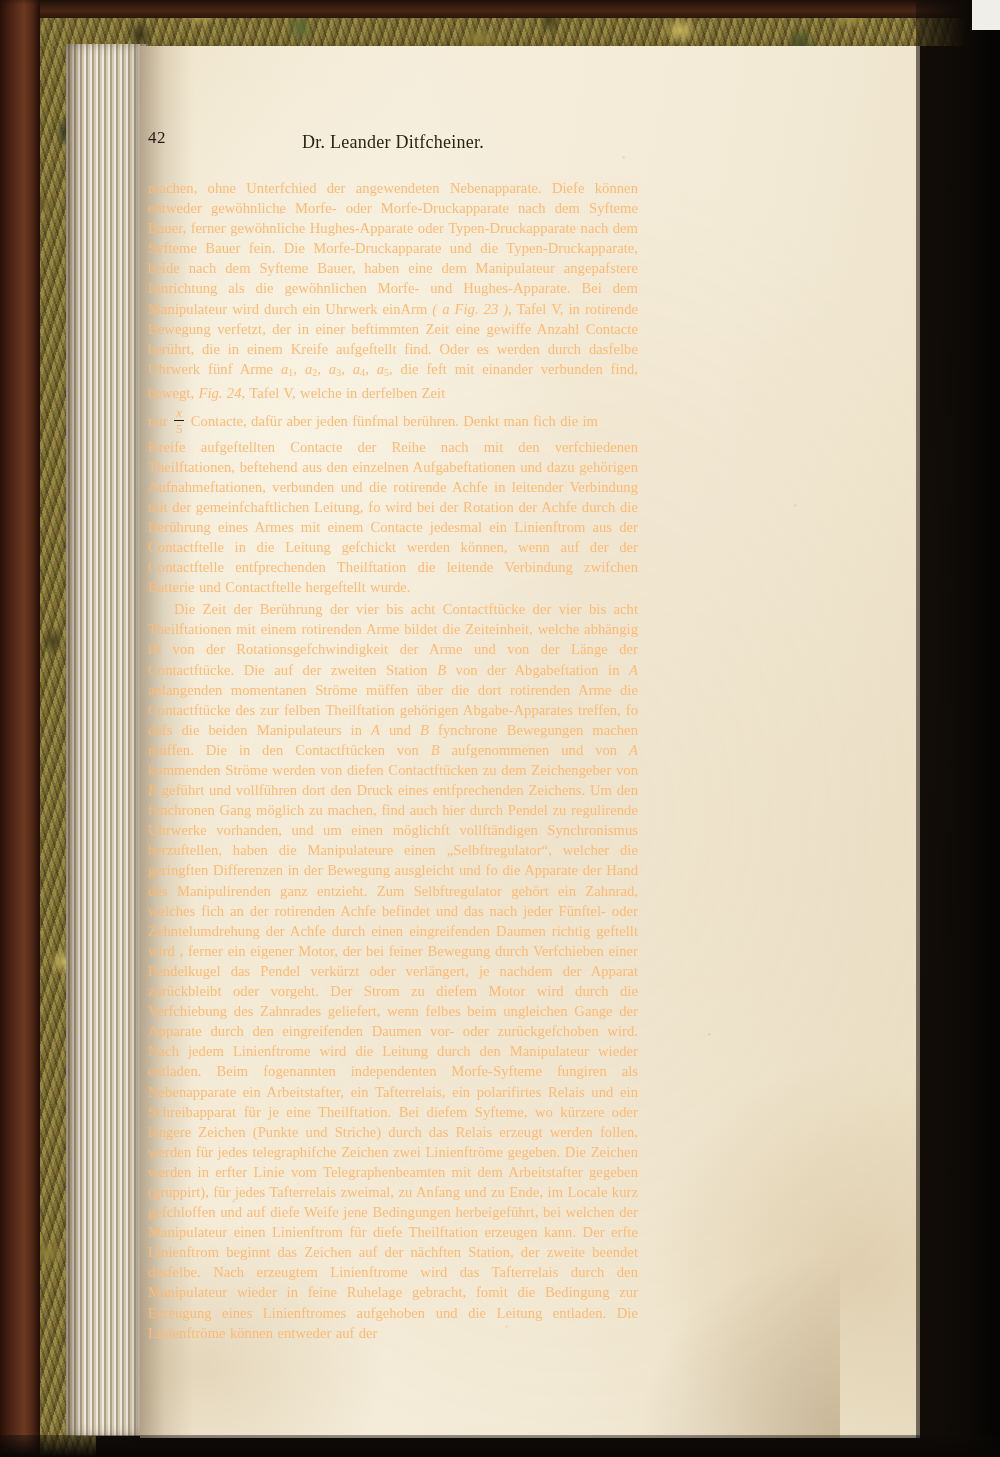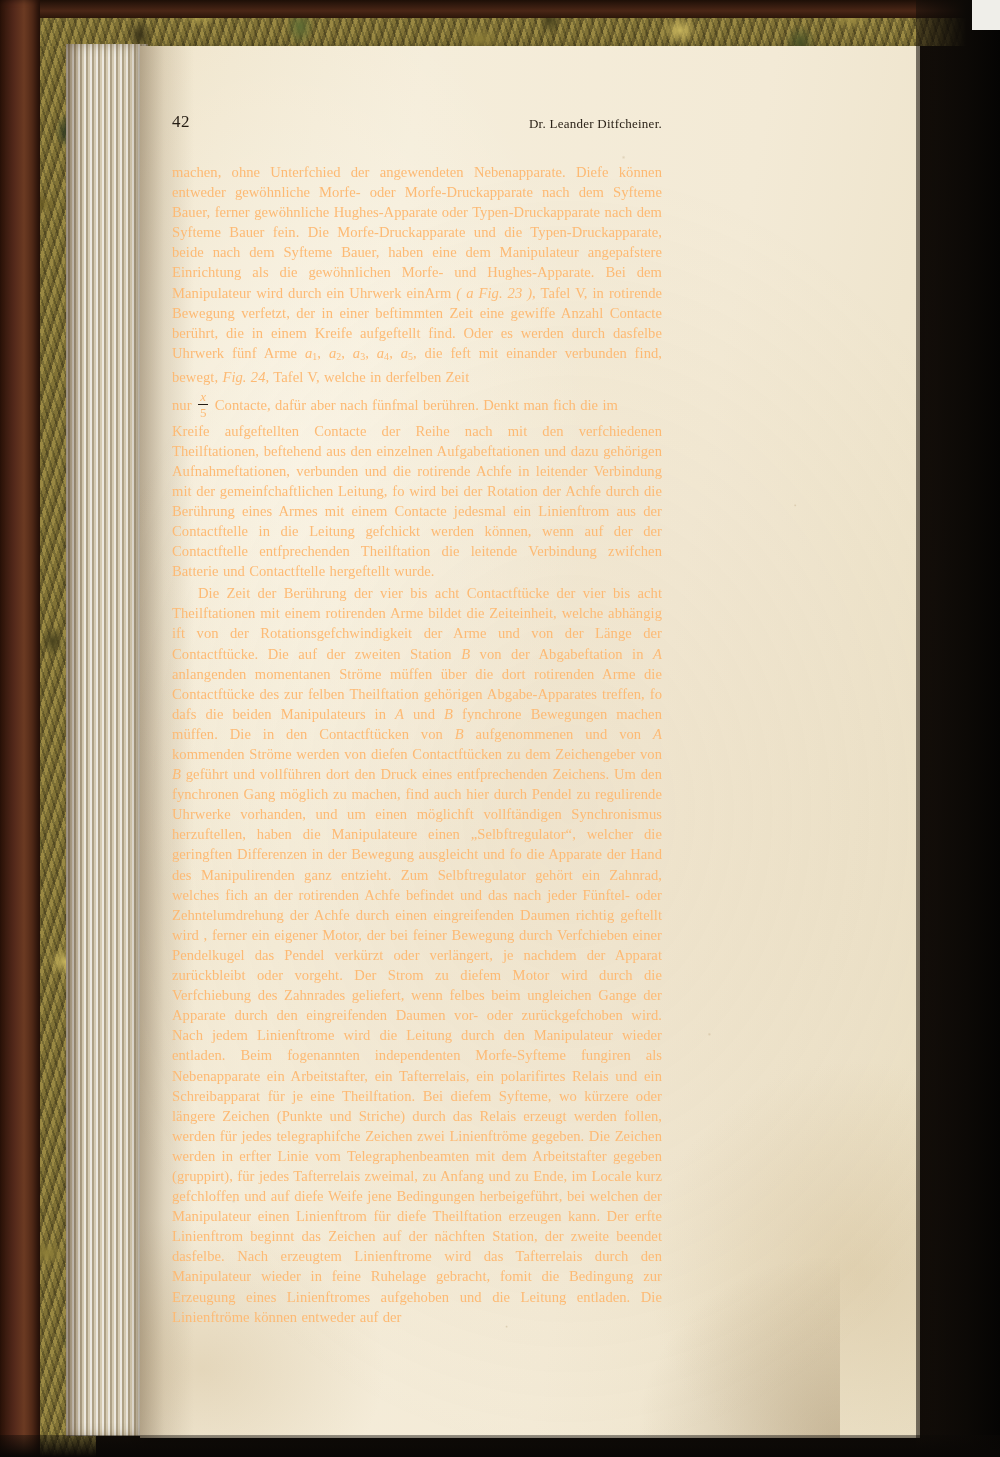--- a/index.html
+++ b/index.html
@@ -127,43 +127,42 @@
     right: 80px; bottom: 0px;
     width: 200px; height: 180px;
     background: radial-gradient(ellipse at 100% 100%, rgba(120,92,52,0.30) 0%, rgba(120,92,52,0) 72%);
     pointer-events: none;
   }
 
   
   .textcol {
     position: absolute;
     left: 148px;
-    top: 112px;
+    top: 128px;
     width: 490px;
     color: #241c13;
-    margin-left: 24px;
   }
 
   .pagehead {
     position: relative;
     height: 26px;
     margin-bottom: 24px;
   }
   .folio {
     position: absolute;
     left: 0; top: 0;
     font-size: 17px;
     letter-spacing: 0.5px;
     color: #241c13;
   }
   .runhead {
     position: absolute;
     left: 0; right: 0; top: 4px;
-    text-align: right;
-    font-size: 13px;
+    text-align: center;
+    font-size: 18px;
     letter-spacing: 0.25px;
     color: #2b2218;
   }
 
   .body p {
     margin: 0 0 0 0;
     text-align: justify;
     font-size: 14.6px;
     line-height: 20.1px;
     letter-spacing: 0.05px;
@@ -247,21 +246,21 @@
 
       <p><span id="p1-runs"><span>machen, ohne Unterfchied der angewendeten Nebenapparate.  Diefe können entweder  gewöhnliche Morfe- oder Morfe-Druckapparate  nach  dem Syfteme Bauer, ferner gewöhnliche Hughes-Apparate oder Typen-Druckapparate nach dem Syfteme Bauer fein.  Die Morfe-Druckapparate und die Typen-Druckapparate,  beide nach dem Syfteme Bauer,  haben  eine  dem Manipulateur angepafstere Einrichtung als die gewöhnlichen Morfe- und Hughes-Apparate. Bei dem Manipulateur wird durch ein Uhrwerk einArm </span><span class="it">( a Fig. 23 )</span><span>, Tafel V, in rotirende Bewegung verfetzt, der in einer beftimmten Zeit  eine  gewiffe  Anzahl Contacte berührt,  die  in einem Kreife aufgeftellt find. Oder es werden durch dasfelbe Uhrwerk fünf Arme </span><span class="it">a</span><sub>1</sub><span>, </span><span class="it">a</span><sub>2</sub><span>, </span><span class="it">a</span><sub>3</sub><span>, </span><span class="it">a</span><sub>4</sub><span>, </span><span class="it">a</span><sub>5</sub><span>, die feft mit einander verbunden find, bewegt, </span><span class="it">Fig. 24</span><span>, Tafel V, welche in derfelben Zeit</span></span></p>
 
       <p>
         <span>nur</span>
         <span class="frac">
           <span class="num">x</span>
           <span class="bar"></span>
           <span class="den">5</span>
         </span>
-        <span>Contacte, dafür aber nach fünfmal berühren.   Denkt man fich die im</span>
+        <span>Contacte, dafür aber jeden fünfmal berühren.   Denkt man fich die im</span>
       </p>
 
       <p>Kreife aufgeftellten Contacte der Reihe nach mit den verfchiedenen Theilftationen, beftehend aus den  einzelnen Aufgabeftationen  und  dazu gehörigen Aufnahmeftationen,  verbunden und die rotirende Achfe  in  leitender Verbindung mit  der gemeinfchaftlichen Leitung, fo wird bei der Rotation der Achfe durch die Berührung eines Armes mit einem Contacte jedesmal ein Linienftrom aus der Contactftelle in die Leitung gefchickt werden können,  wenn auf der der Contactftelle entfprechenden Theilftation die leitende Verbindung zwifchen Batterie und Contactftelle hergeftellt wurde.</p>
 
       <p class="indent"><span id="p3-runs"><span>Die Zeit der Berührung der vier bis acht Contactftücke der vier bis acht Theilftationen mit einem rotirenden Arme bildet die Zeiteinheit, welche abhängig ift von der Rotationsgefchwindigkeit der Arme und von der Länge der Contactftücke.  Die auf  der zweiten Station  </span><span class="it">B</span><span> von der Abgabeftation in </span><span class="it">A</span><span> anlangenden momentanen Ströme müffen über die dort rotirenden Arme die Contactftücke des zur felben Theilftation gehörigen Abgabe-Apparates treffen,  fo dafs die beiden Manipulateurs in </span><span class="it">A</span><span> und </span><span class="it">B</span><span> fynchrone Bewegungen machen müffen. Die in den Contactftücken von </span><span class="it">B</span><span> aufgenommenen und von </span><span class="it">A</span><span> kommenden Ströme werden von diefen Contactftücken zu dem Zeichengeber von </span><span class="it">B</span><span> geführt und vollführen dort den Druck eines entfprechenden Zeichens. Um den fynchronen Gang möglich zu machen, find auch hier durch Pendel zu regulirende Uhrwerke vorhanden, und um einen möglichft vollftändigen Synchronismus herzuftellen, haben die Manipulateure einen „Selbftregulator“, welcher  die  geringften Differenzen in der Bewegung ausgleicht und fo die Apparate der Hand des Manipulirenden ganz entzieht. Zum Selbftregulator gehört ein Zahnrad,  welches  fich an der rotirenden Achfe befindet und das nach jeder Fünftel- oder Zehntelumdrehung der Achfe durch einen eingreifenden Daumen richtig geftellt wird ,  ferner ein eigener Motor,  der  bei feiner Bewegung durch Verfchieben einer Pendelkugel das Pendel verkürzt oder verlängert, je nachdem der Apparat zurückbleibt oder vorgeht.  Der Strom zu diefem Motor wird durch die Verfchiebung des Zahnrades geliefert, wenn felbes beim ungleichen Gange der Apparate durch den eingreifenden Daumen vor- oder zurückgefchoben wird. Nach jedem Linienftrome wird die Leitung durch  den Manipulateur wieder entladen. Beim fogenannten independenten Morfe-Syfteme fungiren als Nebenapparate ein Arbeitstafter,  ein Tafterrelais,  ein  polarifirtes Relais und ein Schreibapparat für je eine Theilftation.  Bei diefem Syfteme, wo kürzere oder längere Zeichen (Punkte und Striche) durch das Relais erzeugt werden follen,  werden für jedes telegraphifche Zeichen zwei Linienftröme gegeben. Die Zeichen werden in erfter Linie vom Telegraphenbeamten mit dem Arbeitstafter gegeben (gruppirt),  für jedes Tafterrelais zweimal, zu Anfang und zu Ende, im Locale kurz gefchloffen und auf diefe Weife jene Bedingungen herbeigeführt, bei welchen der Manipulateur einen Linienftrom für diefe Theilftation erzeugen kann.  Der erfte Linienftrom beginnt das Zeichen auf der nächften Station, der zweite beendet dasfelbe.  Nach erzeugtem Linienftrome wird das Tafterrelais durch  den Manipulateur wieder in feine Ruhelage gebracht, fomit die Bedingung zur Erzeugung eines Linienftromes aufgehoben und die Leitung entladen. Die Linienftröme können entweder auf der</span></span></p>
 
     </div>
   </div>
 
   <div class="rightdark"></div>

